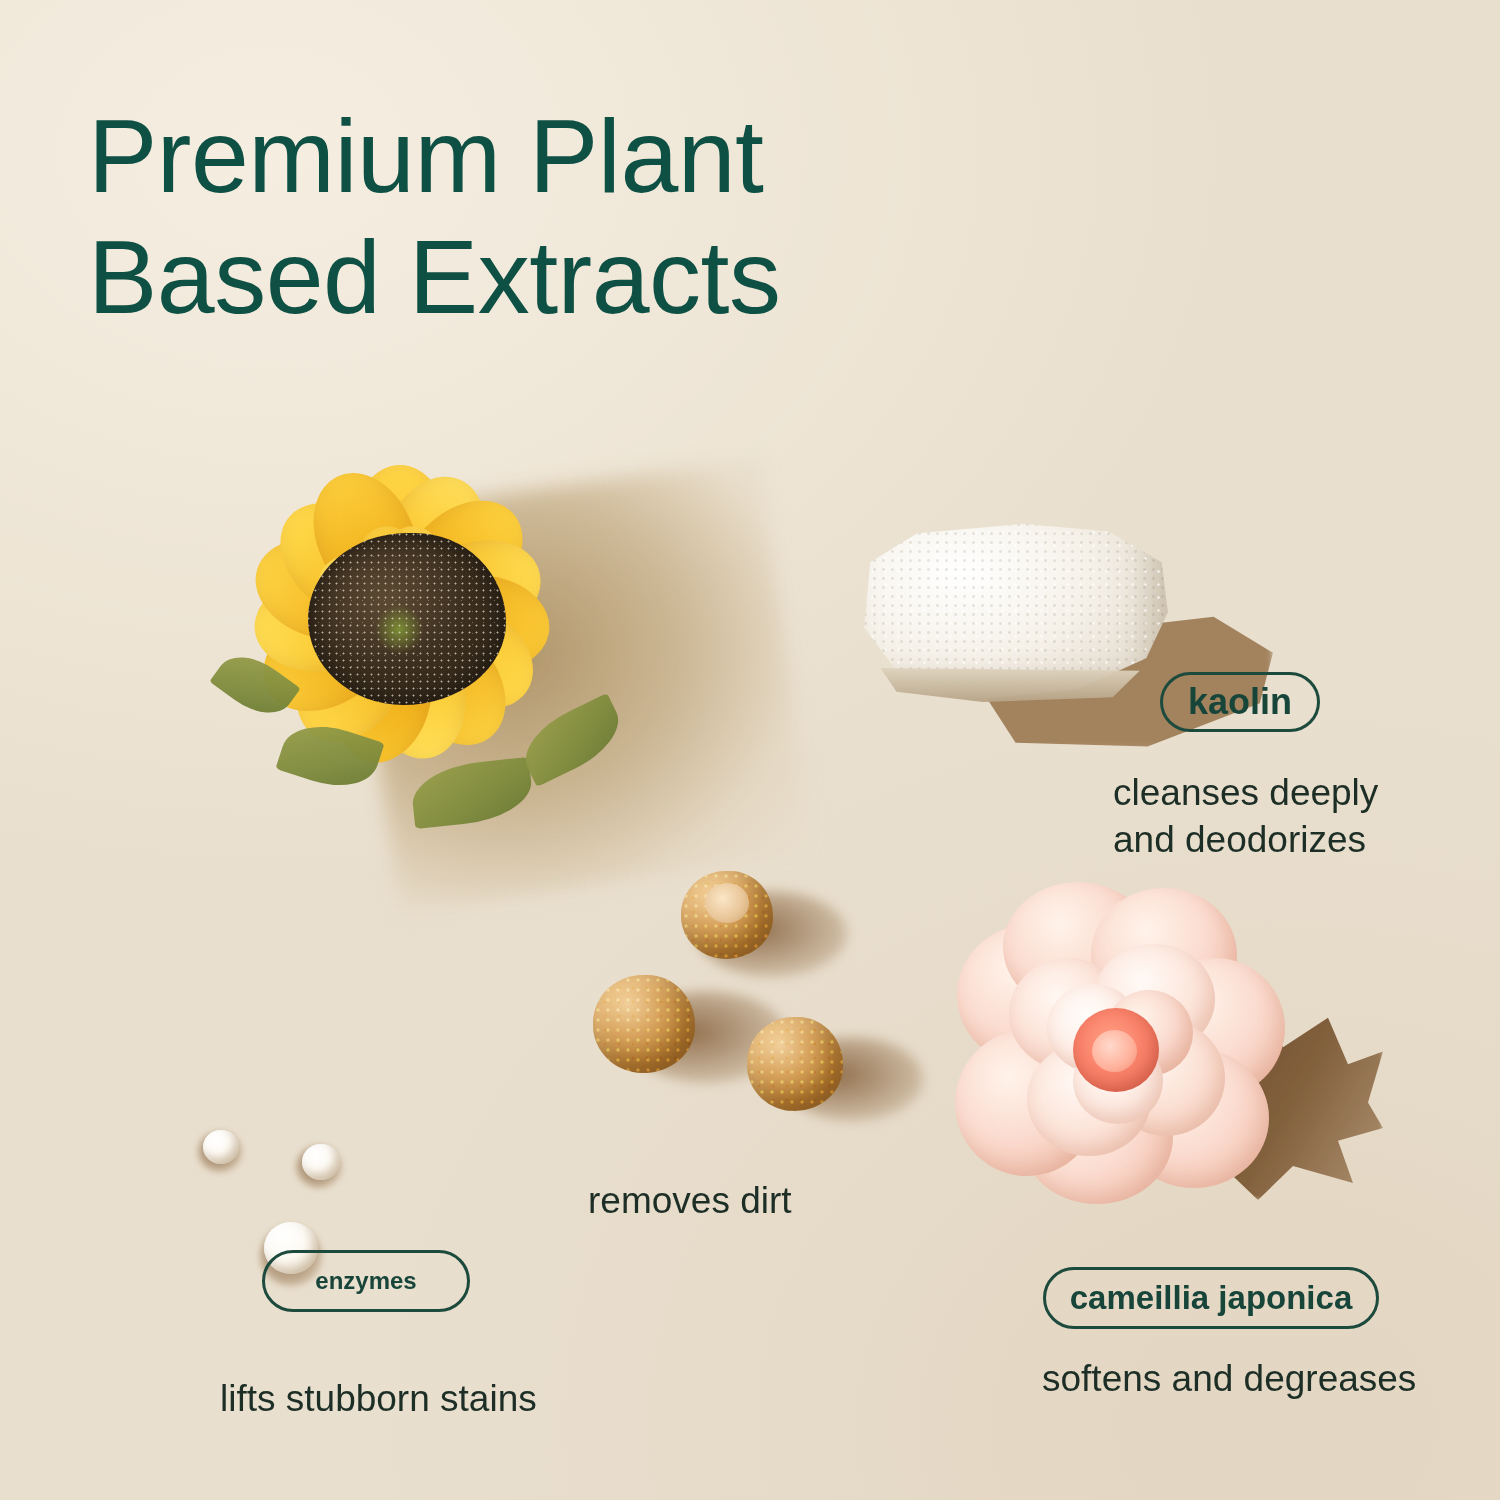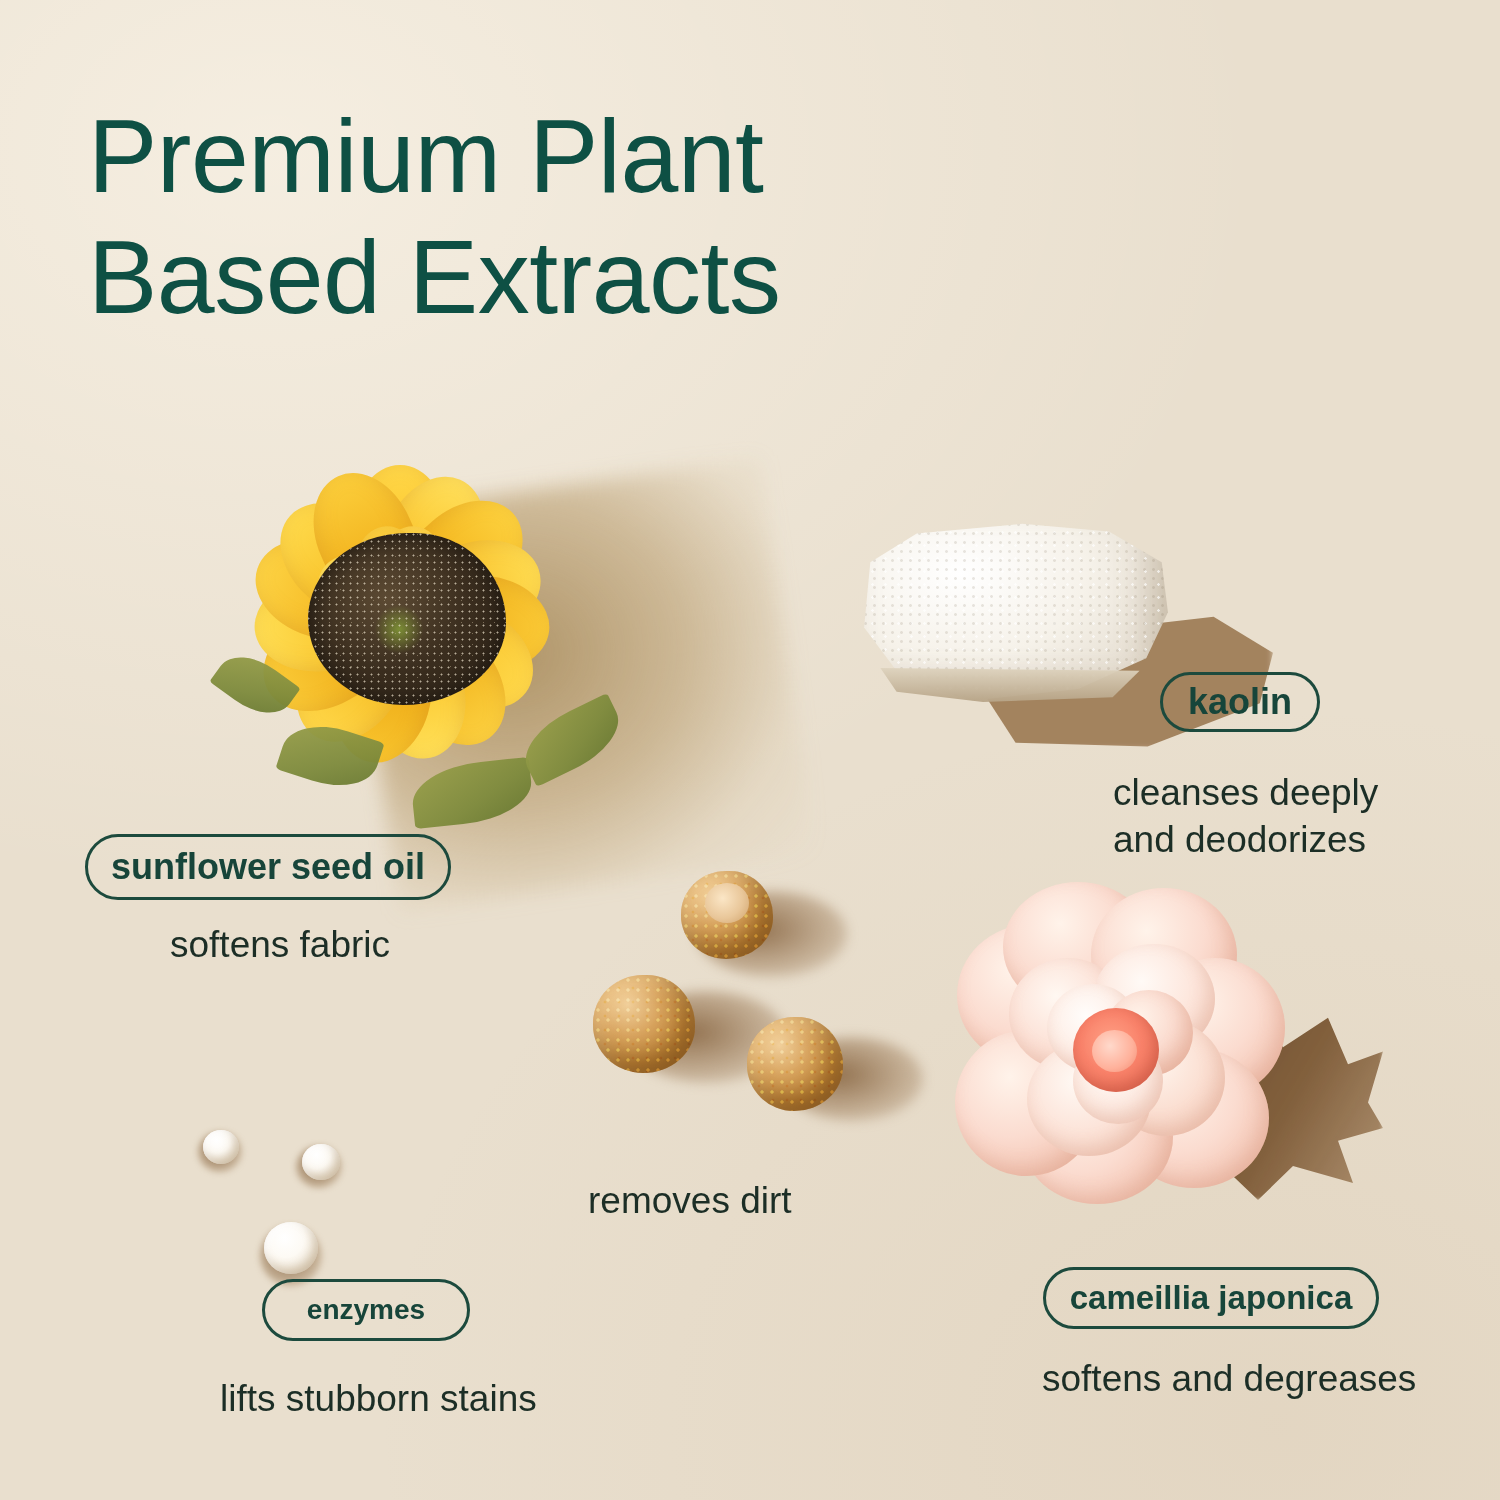--- a/index.html
+++ b/index.html
@@ -407,34 +407,30 @@
     <div class="bead-shadow" style="left:18px;  top:22px;  width:44px; height:40px;"></div>
     <div class="bead" style="left:23px;  top:20px;  width:36px; height:34px;"></div>
 
     <div class="bead-shadow" style="left:116px; top:36px;  width:46px; height:42px;"></div>
     <div class="bead" style="left:122px; top:34px;  width:38px; height:36px;"></div>
 
     <div class="bead-shadow" style="left:80px;  top:116px; width:62px; height:60px;"></div>
     <div class="bead" style="left:84px;  top:112px; width:54px; height:52px;"></div>
   </div>
 
-  <div class="pill" style="left:85px; top:834px; width:366px; height:66px; font-size:36px;">
-    <span>sunflower seed oil</span>
-  </div>
-  <div class="caption" style="left:170px; top:922px; width:420px;">softens fabric</div>
 
   <div class="pill" style="left:1160px; top:672px; width:160px; height:60px; font-size:36px;">
     <span>kaolin</span>
   </div>
   <div class="caption" style="left:1113px; top:770px; width:420px; text-align:left;">cleanses deeply
 and deodorizes</div>
 
   <div class="caption" style="left:588px; top:1178px; width:420px;">removes dirt</div>
 
-  <div class="pill" style="left:262px; top:1250px; width:208px; height:62px; font-size:28px;margin-top:29px;">
+  <div class="pill" style="left:262px; top:1250px; width:208px; height:62px; font-size:24px;">
     <span>enzymes</span>
   </div>
   <div class="caption" style="left:220px; top:1376px; width:460px;">lifts stubborn stains</div>
 
   <div class="pill" style="left:1043px; top:1267px; width:336px; height:62px; font-size:33px;">
     <span>cameillia japonica</span>
   </div>
   <div class="caption" style="left:1042px; top:1356px; width:460px;">softens and degreases</div>
 
 </div>

